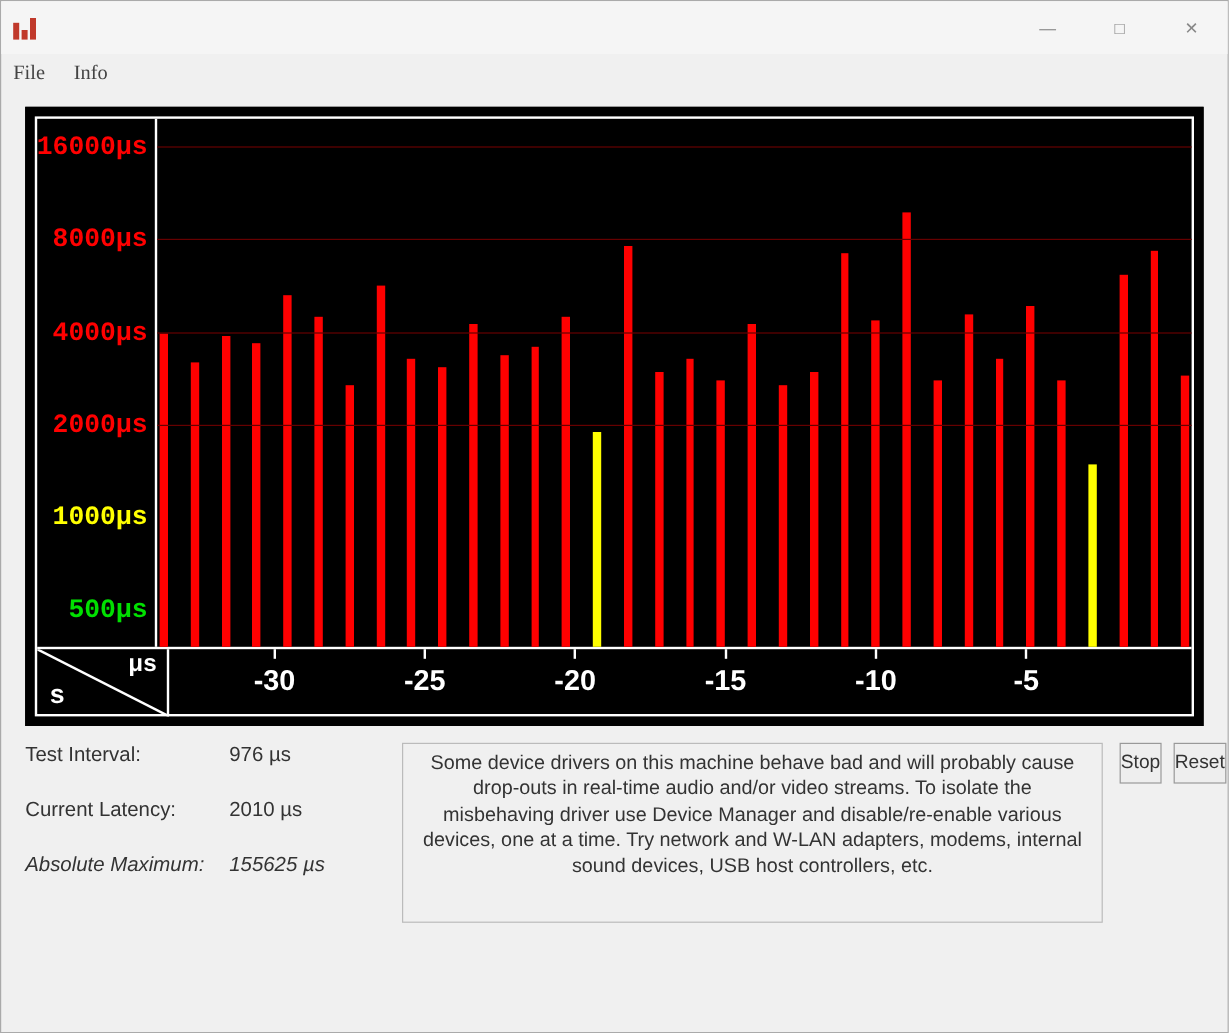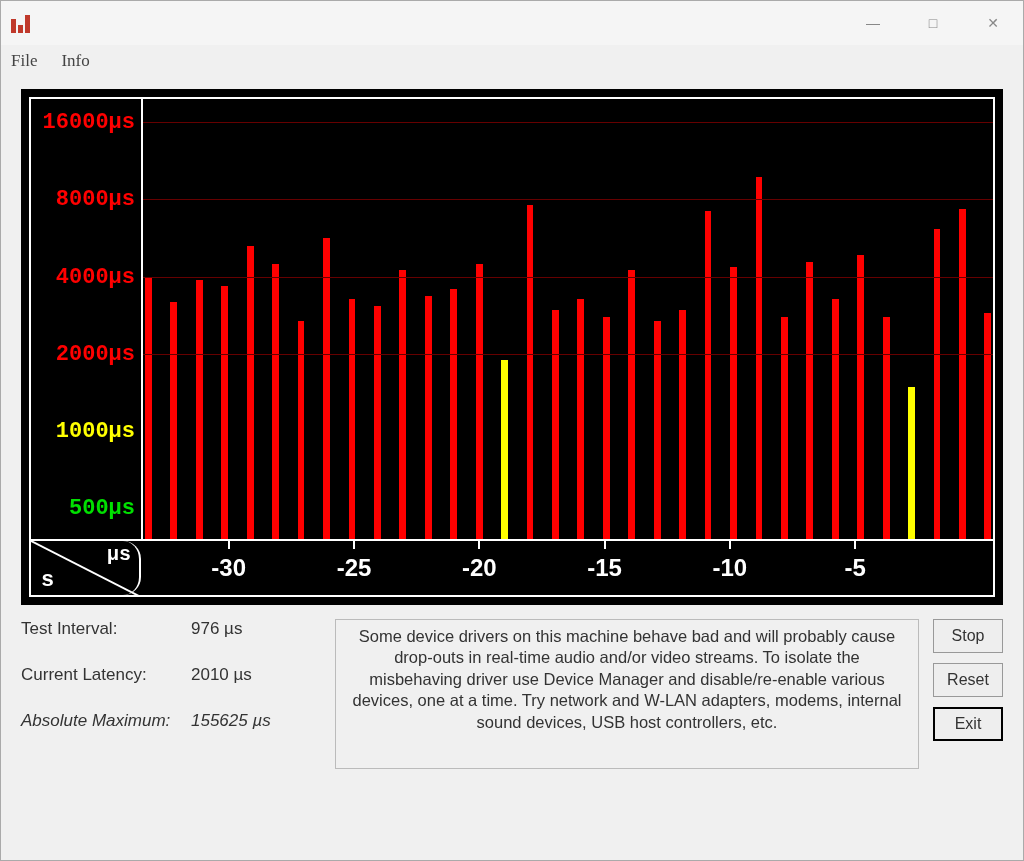--- a/index.html
+++ b/index.html
@@ -69,21 +69,21 @@
   .chart-inner {
     border: 2px solid #fff;
     background:#000;
     position:relative;
     height: 500px;
     display:flex;
     flex-direction:column;
   }
   .plot-row { flex:1; display:flex; }
   .ylabels {
-    width: 110px;
+    width: 98px;
     position:relative;
     padding-top:4px;
   }
   .ylabels div {
     position:absolute;
     right:6px;
     font-family: "Courier New", monospace;
     font-size:22px;
     font-weight:bold;
     white-space:nowrap;
@@ -106,21 +106,20 @@
   }
   .axis-row {
     height: 56px;
     display:flex;
     border-top:2px solid #fff;
   }
   .axis-corner {
     width:110px;
     border-right:2px solid #fff;
     position:relative;
-    border-radius:18px;
   }
   .axis-corner svg { position:absolute; top:0; left:0; }
   .axis-corner .mus { position:absolute; top:2px; right:8px; color:#fff; font-family:"Courier New",monospace; font-size:20px; font-weight:bold;}
   .axis-corner .sec { position:absolute; bottom:2px; left:10px; color:#fff; font-family:"Courier New",monospace; font-size:22px; font-weight:bold;}
   .xaxis { flex:1; position:relative; }
   .tick {
     position:absolute; top:50%; transform:translate(-50%,-50%);
     color:#fff; font-family:Liberation Sans, sans-serif; font-size:24px; font-weight:bold;
   }
   .ticklet {
@@ -145,21 +144,21 @@
     flex:1;
     border:1px solid #bbb;
     background:#f0f0f0;
     padding:6px 10px;
     font-size:16.5px;
     color:#333;
     line-height:1.3;
     height: 150px;
     text-align:center;
   }
-  .buttons { display:flex; flex-direction:column; gap:10px; width:70px;justify-content:center;}
+  .buttons { display:flex; flex-direction:row; gap:10px; width:70px;}
   .btn {
     height:34px;
     border:1px solid #999;
     background:#eee;
     display:flex; align-items:center; justify-content:center;
     font-size:16px;
     cursor:default;
   }
   .btn.exit { border:2px solid #000000; }
 

